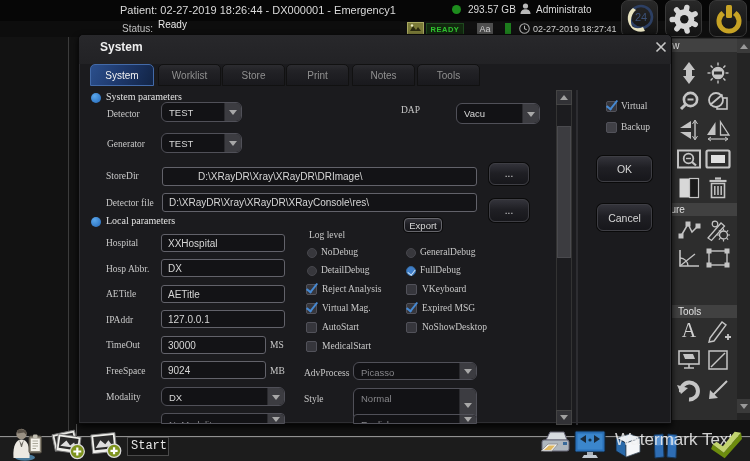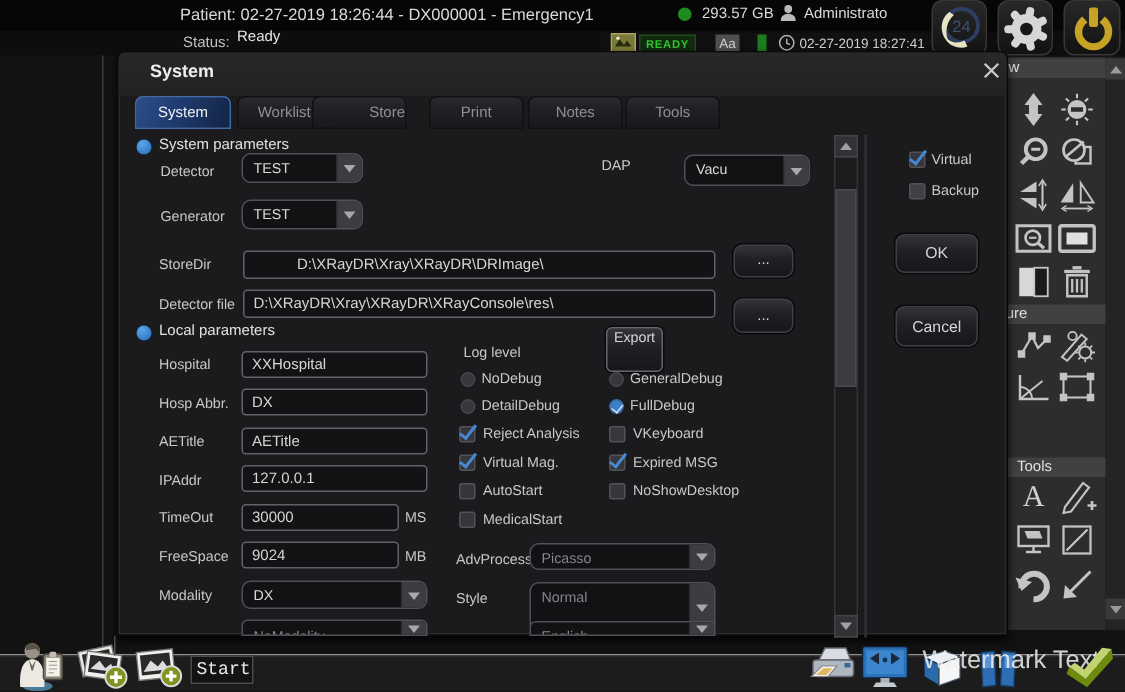--- a/index.html
+++ b/index.html
@@ -1,19 +1,19 @@
 <!DOCTYPE html>
 <html><head>
 <meta charset="utf-8">
 <style>
   * { margin:0; padding:0; box-sizing:border-box; }
   html,body { width:750px; height:461px; background:#141414; overflow:hidden; }
   body { font-family:"Liberation Sans",sans-serif; position:relative; color:#ccc; }
   .abs { position:absolute; }
-  .lbl { position:absolute; font-size:9.5px; color:#c8c8c8; white-space:nowrap; }
+  .lbl { position:absolute; font-size:9.5px; color:#c8c8c8; white-space:nowrap;font-family:Liberation Serif, serif; }
   .inp { position:absolute; background:#131316; border:1px solid #62626a; border-radius:3px; color:#d6d6d6; font-size:10px; line-height:15px; padding:1px 0 0 6px; white-space:nowrap; overflow:hidden; }
   .dd  { position:absolute; background:#121215; border:1px solid #505058; border-radius:6px; color:#c8c8c8; font-size:9.5px; white-space:nowrap; }
   .dd .tx { position:absolute; left:7px; top:4px; }
   .dd .ar { position:absolute; right:0; top:0; bottom:0; width:17px; background:#3c3c41; border-left:1px solid #2a2a2e; border-radius:0 5px 5px 0; }
   .dd .ar:after { content:""; position:absolute; left:50%; top:50%; margin:-2px 0 0 -4px; border-left:4px solid transparent; border-right:4px solid transparent; border-top:5px solid #a8a8a8; }
   .btn { position:absolute; background:linear-gradient(#33333a,#1f1f24 45%,#17171b); border:1px solid #3e3e44; border-radius:6px; color:#d6d6d6; text-align:center; box-shadow:0 0 0 1px #0a0a0a; }
   .cb { position:absolute; width:11px; height:11px; background:#36363c; border:1px solid #52525a; border-radius:2px; }
   .cb.on:after { content:""; position:absolute; left:2px; top:-4px; width:4px; height:10px; border:solid #4689d2; border-width:0 2.5px 2.5px 0; transform:rotate(38deg); }
   .rb { position:absolute; width:10px; height:10px; background:#37373c; border:1px solid #46464c; border-radius:50%; }
   .rb.on { background:#3f7ec8; border-color:#35699f; } .rb.on:after { content:""; position:absolute; left:2px; top:1px; width:4px; height:6px; border:solid #cfe2f4; border-width:0 1.5px 1.5px 0; transform:rotate(38deg); }
@@ -306,21 +306,21 @@
 
   <div class="abs" style="left:78px;top:34px;width:594px;height:390px;background:#1b1b1e;border:1px solid #0a0a0a;border-radius:5px 5px 0 0;box-shadow:0 3px 6px rgba(0,0,0,0.8), inset 0 0 0 1px #2e2e32;"></div>
   <div class="abs" style="left:79px;top:35px;width:592px;height:29px;background:linear-gradient(#28282b,#222225);border-radius:5px 5px 0 0;"></div>
   <div class="abs" style="left:100px;top:40px;font-size:12px;font-weight:bold;color:#eeeeee;">System</div>
   <svg class="abs" style="left:655px;top:41px;" width="12" height="12" viewBox="0 0 12 12">
     <path d="M1.5 1.5 L10.5 10.5 M10.5 1.5 L1.5 10.5" stroke="#c8c8c8" stroke-width="1.6"></path>
   </svg>
 
   <div class="abs" style="left:90px;top:64px;width:64px;height:22px;background:linear-gradient(115deg,#2b4f8c 0%,#1f3a6e 45%,#122445 100%);border:1px solid #436aa8;border-radius:5px 5px 0 0;color:#f2f2f2;font-size:10px;text-align:center;line-height:21px;">System</div>
   <div class="tabi abs" style="left:158px;">Worklist</div>
-  <div class="tabi abs" style="left:208px;text-align:right;">Store</div>
+  <div class="tabi abs" style="left:222px;">Store</div>
   <div class="tabi abs" style="left:286px;">Print</div>
   <div class="tabi abs" style="left:352px;">Notes</div>
   <div class="tabi abs" style="left:417px;">Tools</div>
   <style>
     .tabi { top:64px; width:63px; height:22px; background:linear-gradient(#2c2c30,#222226 30%,#19191d); border:1px solid #111; border-radius:5px 5px 0 0; color:#909090; font-size:10px; text-align:center; line-height:21px; }
   </style>
 
   <div class="abs" style="left:91px;top:93px;width:10px;height:10px;border-radius:50%;background:radial-gradient(circle at 35% 30%,#5aa7ec,#2468b8);"></div>
   <div class="lbl" style="left:106px;top:91px;color:#e2e2e2;font-size:10px;">System parameters</div>
 
@@ -369,21 +369,21 @@
   <div class="lbl" style="left:106px;top:392px;">Modality</div>
   <div class="dd" style="left:161px;top:387px;width:124px;height:19px;">
     <span class="tx" style="color:#d8d8d8;">DX</span>
     <span class="ar"></span>
   </div>
   <div class="dd" style="left:161px;top:413px;width:124px;height:11px;border-radius:4px 4px 0 0;overflow:hidden;">
     <span class="tx" style="color:#88888c;top:5px;">NoModality</span>
     <span class="ar" style="border-radius:0 3px 0 0;"></span>
   </div>
 
-  <div class="btn" style="left:404px;top:218px;width:38px;height:30px;font-size:9.5px;line-height:13px;border-radius:4px;border-color:#66666c;">Export</div>
+  <div class="btn" style="left:404px;top:218px;width:38px;height:14px;font-size:9.5px;line-height:13px;border-radius:4px;border-color:#66666c;">Export</div>
   <div class="lbl" style="left:309px;top:230px;">Log level</div>
   <div class="rb" style="left:307px;top:248px;"></div>
 <div class="lbl" style="left:321px;top:247px;">NoDebug</div>
   <div class="rb" style="left:406px;top:248px;"></div>
 <div class="lbl" style="left:420px;top:247px;">GeneralDebug</div>
   <div class="rb" style="left:307px;top:266px;"></div>
 <div class="lbl" style="left:321px;top:265px;">DetailDebug</div>
   <div class="rb on" style="left:406px;top:266px;"></div>
 <div class="lbl" style="left:420px;top:265px;">FullDebug</div>
   <div class="cb on" style="left:306px;top:284px;"></div>

